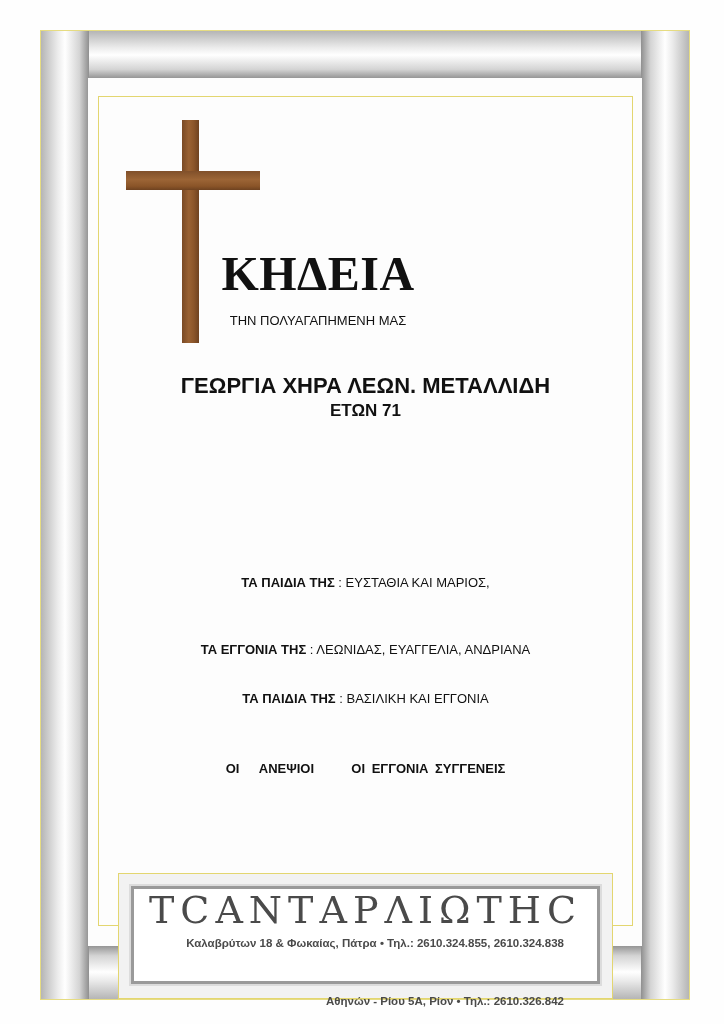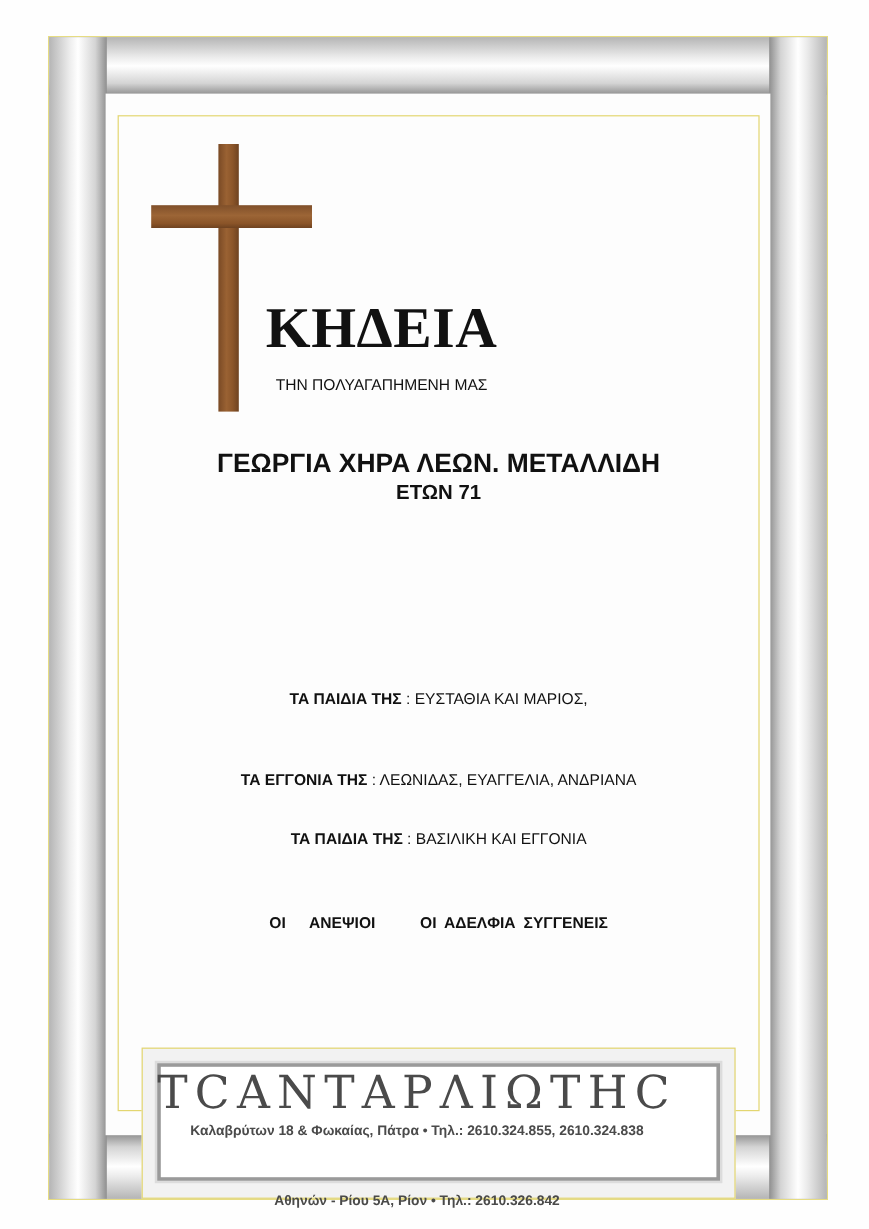--- a/index.html
+++ b/index.html
@@ -46,23 +46,23 @@
     .others { top: 761px; font-size: 13px; font-weight: bold; word-spacing: 3px; }
     .footer-outer {
       position: absolute; left: 118px; top: 873px; width: 495px; height: 126px;
       background: #f2f2f2; border: 1.5px solid #e3d670; box-sizing: border-box;
     }
     .footer-inner {
       position: absolute; left: 131px; top: 886px; width: 469px; height: 98px;
       background: #ffffff; border: 3px solid #9a9a9a; box-sizing: border-box;
       box-shadow: 0 0 0 2px #dcdcdc;
     }
-    .brand { position: absolute; left: 131px; width: 469px; top: 888px; 
+    .brand { position: absolute; left: 131px; width: 469px; top: 888px; text-align: center;
       font-family: "DejaVu Serif", serif; font-size: 38px; color: #4a4a4a; letter-spacing: 6px; }
-    .addr { position: absolute; left: 131px; width: 433px; text-align: center; font-size: 11.5px;
+    .addr { position: absolute; left: 131px; width: 433px; text-align: right; font-size: 11.5px;
       font-weight: bold; color: #4a4a4a; }
     .addr1 { top: 937px; }
     .addr2 { top: 995px; }
   </style>
 </head>
 <body>
 
 <div class="frame-outer"></div>
 <div class="frame-bar bar-top"></div>
 <div class="frame-bar bar-bottom"></div>
@@ -86,20 +86,20 @@
 </div>
 <div class="center rel grandchildren">
   <b>ΤΑ ΕΓΓΟΝΙΑ ΤΗΣ</b><span> : ΛΕΩΝΙΔΑΣ, ΕΥΑΓΓΕΛΙΑ, ΑΝΔΡΙΑΝΑ</span>
 </div>
 <div class="center rel siblings">
   <b>ΤΑ ΠΑΙΔΙΑ ΤΗΣ</b><span> : ΒΑΣΙΛΙΚΗ ΚΑΙ ΕΓΓΟΝΙΑ</span>
 </div>
 <div class="center others">
   <span style="white-space:pre;">ΟΙ   ΑΝΕΨΙΟΙ</span>
   <span style="display:inline-block;width:24px;"></span>
-  <span>ΟΙ ΑΔΕΛΦΙΑ ΣΥΓΓΕΝΕΙΣ</span>
+  <span>ΟΙ ΕΓΓΟΝΙΑ ΣΥΓΓΕΝΕΙΣ</span>
 </div>
 
 <div class="footer-outer"></div>
 <div class="footer-inner"></div>
 <div class="brand">ΤϹΑΝΤΑΡΛΙΩΤΗϹ</div>
 <div class="addr addr1">Καλαβρύτων 18 &amp; Φωκαίας, Πάτρα • Τηλ.: 2610.324.855, 2610.324.838</div>
 <div class="addr addr2">Αθηνών - Ρίου 5Α, Ρίον • Τηλ.: 2610.326.842</div>
 
 </body></html>

